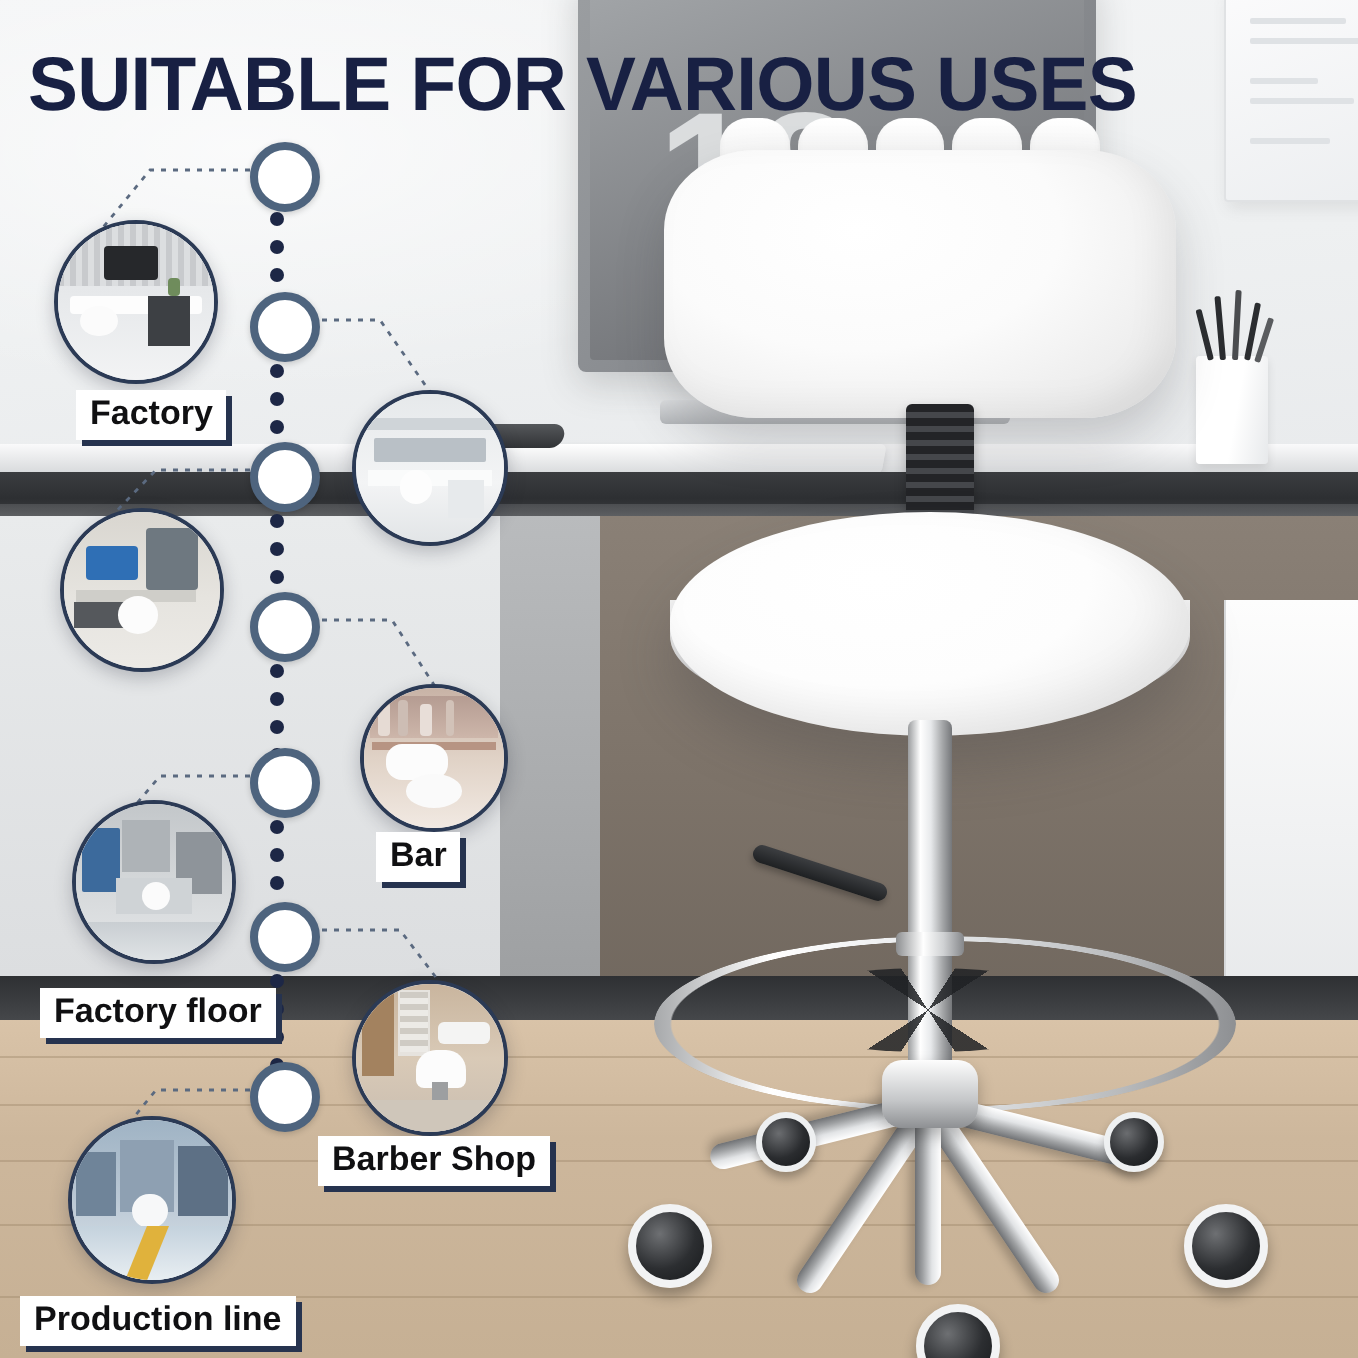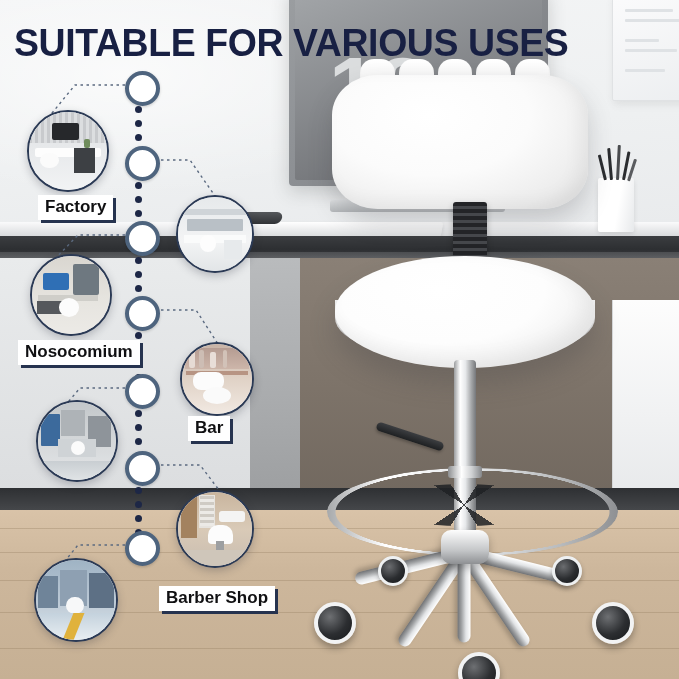--- a/index.html
+++ b/index.html
@@ -276,21 +276,20 @@
   </div>
 
   <div class="thumb" style="left:30px;top:254px;width:78px;height:78px">
     <div class="sc" style="background:linear-gradient(180deg,#d9d6d0 0%,#e6e4df 55%,#eceae6 100%)"></div>
     <div class="sc" style="left:52%;top:10%;width:34%;height:40%;background:#6e7880;border-radius:2px"></div>
     <div class="sc" style="left:14%;top:22%;width:34%;height:22%;background:#2f6fb5;border-radius:2px"></div>
     <div class="sc" style="left:8%;top:50%;width:76%;height:8%;background:#cfcec9"></div>
     <div class="sc" style="left:6%;top:58%;width:32%;height:16%;background:#55585c"></div>
     <div class="sc" style="left:34%;top:54%;width:26%;height:24%;background:#fcfcfc;border-radius:50%"></div>
   </div>
-  <div class="label" style="left:18px;top:340px">Nosocomium</div>
 
   <div class="thumb" style="left:180px;top:342px;width:70px;height:70px">
     <div class="sc" style="background:linear-gradient(180deg,#c8b3a6 0%,#e0d2c6 50%,#f1e9e2 100%)"></div>
     <div class="sc" style="left:4%;top:6%;width:92%;height:30%;background:linear-gradient(180deg,#b59c92,#cdb6aa)"></div>
     <div class="sc" style="left:10%;top:10%;width:8%;height:24%;background:#e6dbd4;border-radius:2px"></div>
     <div class="sc" style="left:24%;top:8%;width:7%;height:26%;background:#cdbdb4;border-radius:2px"></div>
     <div class="sc" style="left:40%;top:12%;width:8%;height:22%;background:#e8ded8;border-radius:2px"></div>
     <div class="sc" style="left:58%;top:9%;width:7%;height:25%;background:#d2c2b8;border-radius:2px"></div>
     <div class="sc" style="left:6%;top:38%;width:88%;height:7%;background:#b79483"></div>
     <div class="sc" style="left:16%;top:40%;width:44%;height:26%;background:#fcfcfc;border-radius:8px"></div>
@@ -300,38 +299,40 @@
 
   <div class="thumb" style="left:36px;top:400px;width:78px;height:78px">
     <div class="sc" style="background:linear-gradient(180deg,#c3c7ca 0%,#d6d9db 55%,#e4e6e8 100%)"></div>
     <div class="sc" style="left:4%;top:16%;width:24%;height:40%;background:#3c6a9c;border-radius:1px"></div>
     <div class="sc" style="left:30%;top:10%;width:30%;height:34%;background:#aeb3b7"></div>
     <div class="sc" style="left:64%;top:18%;width:30%;height:40%;background:#8e949a"></div>
     <div class="sc" style="left:26%;top:48%;width:48%;height:22%;background:#cfd3d6"></div>
     <div class="sc" style="left:42%;top:50%;width:18%;height:18%;background:#fbfbfb;border-radius:50%"></div>
     <div class="sc" style="left:0;top:76%;width:100%;height:24%;background:linear-gradient(180deg,#c9ced2,#dfe3e5)"></div>
   </div>
+  <div class="label" style="left:20px;top:494px">Factory floor</div>
 
   <div class="thumb" style="left:176px;top:490px;width:74px;height:74px">
     <div class="sc" style="background:linear-gradient(180deg,#c9b59e 0%,#d9cab7 50%,#c9bdb0 100%)"></div>
     <div class="sc" style="left:4%;top:6%;width:22%;height:56%;background:#a3825f"></div>
     <div class="sc" style="left:28%;top:4%;width:22%;height:44%;background:#e6e3de"></div>
     <div class="sc" style="left:30%;top:6%;width:18%;height:40%;background:repeating-linear-gradient(180deg,#cfcbc4 0 3px,#eceae6 3px 6px)"></div>
     <div class="sc" style="left:56%;top:26%;width:34%;height:14%;background:#f4f4f3;border-radius:3px"></div>
     <div class="sc" style="left:40%;top:44%;width:34%;height:26%;background:#fcfcfc;border-radius:10px 10px 4px 4px"></div>
     <div class="sc" style="left:52%;top:66%;width:10%;height:18%;background:#9d9fa1"></div>
     <div class="sc" style="left:0;top:78%;width:100%;height:22%;background:#cfc6ba"></div>
   </div>
-  <div class="label" style="left:159px;top:586px">Barber Shop</div>
+  <div class="label" style="left:159px;top:568px">Barber Shop</div>
 
   <div class="thumb" style="left:34px;top:558px;width:80px;height:80px">
     <div class="sc" style="background:linear-gradient(180deg,#9fb3c4 0%,#b9c7d4 48%,#dfe6eb 100%)"></div>
     <div class="sc" style="left:2%;top:20%;width:26%;height:40%;background:#6f8499"></div>
     <div class="sc" style="left:30%;top:12%;width:34%;height:46%;background:#8ea0b2"></div>
     <div class="sc" style="left:66%;top:16%;width:32%;height:44%;background:#5d7085"></div>
     <div class="sc" style="left:38%;top:46%;width:22%;height:22%;background:#f7f8f9;border-radius:50%"></div>
     <div class="sc" style="left:0;top:66%;width:100%;height:34%;background:linear-gradient(180deg,#c4d2dd,#e8eef2)"></div>
     <div class="sc" style="left:40%;top:66%;width:14%;height:34%;background:#e0b23c;transform:skewX(-22deg)"></div>
   </div>
+  <div class="label" style="left:10px;top:648px">Production line</div>
 
   <div class="title">SUITABLE FOR VARIOUS USES</div>
 
 </div>
 
 </body></html>

